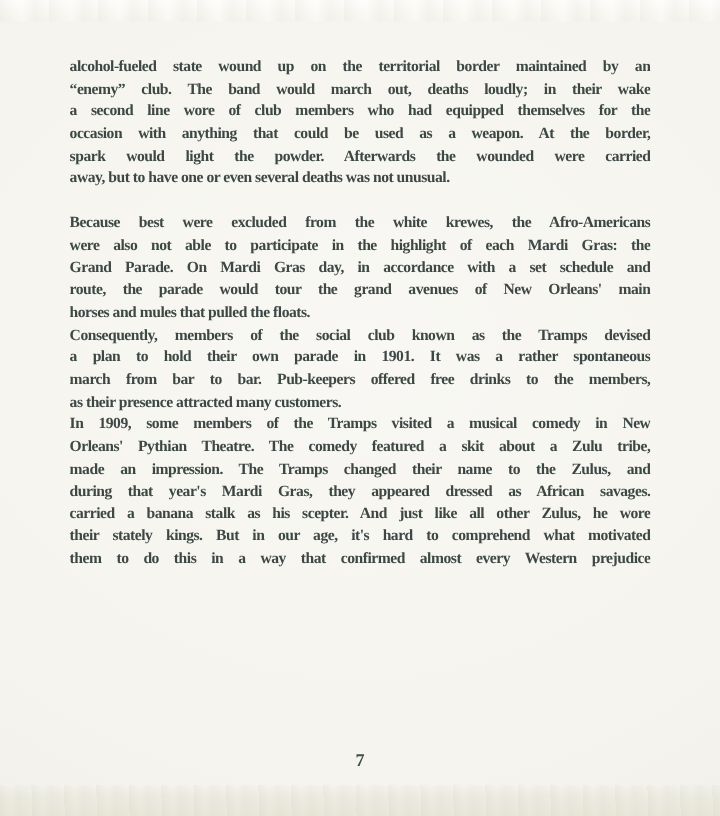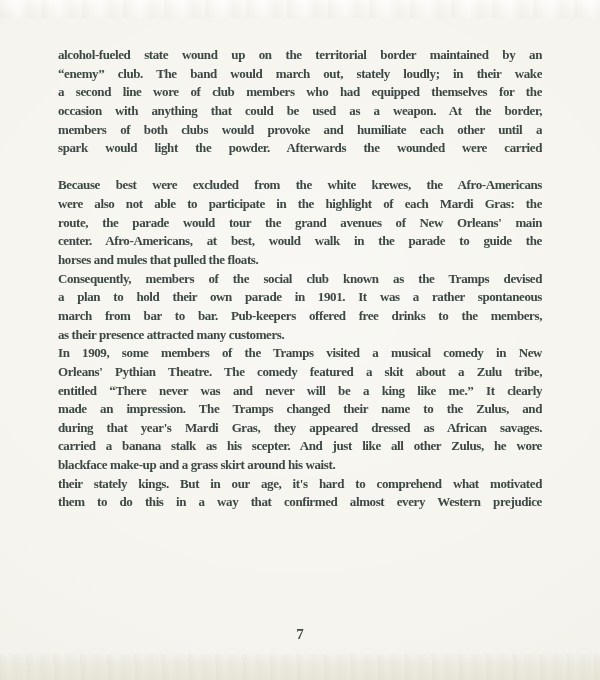--- a/index.html
+++ b/index.html
@@ -74,47 +74,45 @@
 </head>
 <body>
 
 <div class="page">
   <div class="edge-top"></div>
   <div class="edge-bottom"></div>
 
   <div class="text-block">
       <div class="para">
         <div class="line">alcohol-fueled state wound up on the territorial border maintained by an</div>
-        <div class="line">“enemy” club. The band would march out, stately loudly; in their wake</div>
+        <div class="line">“enemy” club. The band would march out, deaths loudly; in their wake</div>
         <div class="line">a second line wore of club members who had equipped themselves for the</div>
         <div class="line">occasion with anything that could be used as a weapon. At the border,</div>
-        <div class="line">members of both clubs would provoke and humiliate each other until a</div>
         <div class="line">spark would light the powder. Afterwards the wounded were carried</div>
+        <div class="line short">away, but to have one or even several deaths was not unusual.</div>
       </div>
       <div class="para gap">
         <div class="line">Because best were excluded from the white krewes, the Afro-Americans</div>
         <div class="line">were also not able to participate in the highlight of each Mardi Gras: the</div>
+        <div class="line">Grand Parade. On Mardi Gras day, in accordance with a set schedule and</div>
         <div class="line">route, the parade would tour the grand avenues of New Orleans' main</div>
-        <div class="line">center. Afro-Americans, at best, would walk in the parade to guide the</div>
         <div class="line short">horses and mules that pulled the floats.</div>
       </div>
       <div class="para">
         <div class="line">Consequently, members of the social club known as the Tramps devised</div>
         <div class="line">a plan to hold their own parade in 1901. It was a rather spontaneous</div>
         <div class="line">march from bar to bar. Pub-keepers offered free drinks to the members,</div>
         <div class="line short">as their presence attracted many customers.</div>
       </div>
       <div class="para">
         <div class="line">In 1909, some members of the Tramps visited a musical comedy in New</div>
         <div class="line">Orleans' Pythian Theatre. The comedy featured a skit about a Zulu tribe,</div>
-        <div class="line">entitled “There never was and never will be a king like me.” It clearly</div>
         <div class="line">made an impression. The Tramps changed their name to the Zulus, and</div>
         <div class="line">during that year's Mardi Gras, they appeared dressed as African savages.</div>
         <div class="line">carried a banana stalk as his scepter. And just like all other Zulus, he wore</div>
-        <div class="line short">blackface make-up and a grass skirt around his waist.</div>
       </div>
       <div class="para">
         <div class="line">their stately kings. But in our age, it's hard to comprehend what motivated</div>
         <div class="line">them to do this in a way that confirmed almost every Western prejudice</div>
       </div>
     </div>
 
   <div class="page-number">7</div>
 </div>
 

